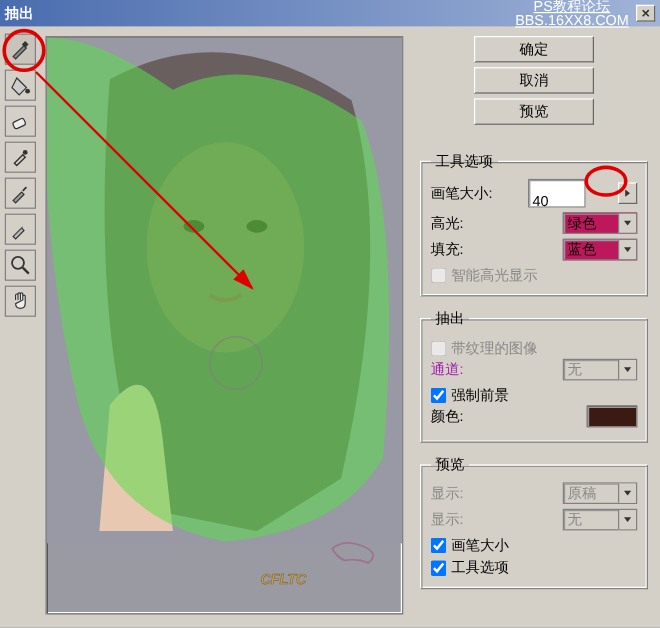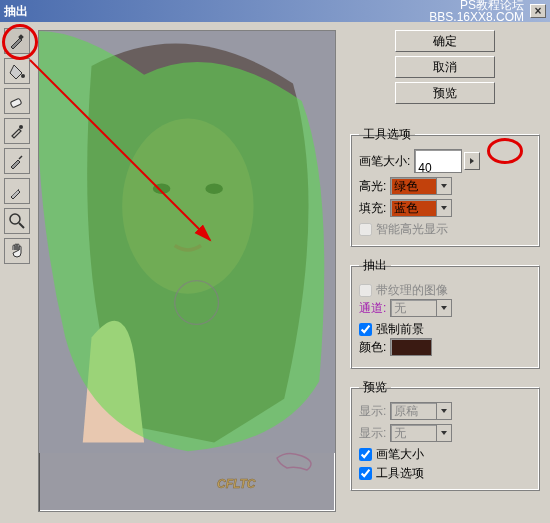--- a/index.html
+++ b/index.html
@@ -1,43 +1,43 @@
 <!DOCTYPE html>
 <html><head>
 <meta charset="utf-8">
 <style>
 * { box-sizing: border-box; margin: 0; padding: 0; font-family: "SimSun", Arial, sans-serif; font-size: 12px; }
 body { background: #d4d0c8; width: 550px; height: 523px; position: relative; }
 
 .titlebar { background: linear-gradient(to right, #4a6cae, #a1b4d8); height: 22px; display: flex; align-items: center; padding: 0 4px; color: #fff; justify-content: space-between; }
 .titlebar .title { font-weight: bold; }
-.titlebar .right-text { font-size: 11px; color: #fff; text-align: right; line-height: 1; }
+.titlebar .right-text { font-size: 11px; color: #fff; text-align: center; line-height: 1; text-decoration: underline; }
 .titlebar .close { width: 16px; height: 14px; background: #d4d0c8; border: 1px solid #fff; border-right-color: #666; border-bottom-color: #666; display: flex; align-items: center; justify-content: center; font-weight: bold; color: #333; margin-left: 6px; }
 
 .main { display: flex; height: calc(100% - 22px); }
 
 .toolbar { width: 34px; padding: 6px 4px; display: flex; flex-direction: column; gap: 4px; }
 .tool { width: 26px; height: 26px; border: 1px solid #808080; background: #d4d0c8; display: flex; align-items: center; justify-content: center; position: relative; }
 .tool svg { width: 18px; height: 18px; }
 
 .preview { width: 298px; height: 482px; margin: 8px 0 0 4px; border: 1px solid #808080; box-shadow: inset 1px 1px 0 #555, inset -1px -1px 0 #fff; background: #9a9aa3; position: relative; overflow: hidden; }
 .preview-img { position: absolute; inset: 0; }
 
 .panel { flex: 1; padding: 8px 10px 8px 14px; display: flex; flex-direction: column; gap: 6px; }
 .btn { width: 100px; height: 22px; border: 1px solid #fff; border-right-color: #666; border-bottom-color: #666; background: #d4d0c8; display: flex; align-items: center; justify-content: center; margin-bottom: 4px; }
 
 fieldset { border: 1px solid #808080; border-left-color: #fff; border-top-color: #fff; padding: 6px 8px 8px; box-shadow: inset 1px 1px 0 #808080, inset -1px -1px 0 #fff; margin-top: 4px; }
 legend { padding: 0 4px; }
 
-.field { display: flex; align-items: center; margin-bottom: 4px; justify-content: flex-start; }
+.field { display: flex; align-items: center; margin-bottom: 4px; justify-content: space-between; }
 .field label { margin-right: 4px; }
 .num-input { width: 48px; height: 18px; border: 1px solid #808080; background: #fff; padding: 11px 3px; text-align: left; box-shadow: inset 1px 1px 0 #999; }
 .arrow-btn { width: 16px; height: 18px; border: 1px solid #fff; border-right-color: #666; border-bottom-color: #666; background: #d4d0c8; display: flex; align-items: center; justify-content: center; margin-left: 2px; }
 .arrow-btn::after { content: ''; border-left: 4px solid #333; border-top: 3px solid transparent; border-bottom: 3px solid transparent; }
-.combo { width: 62px; height: 18px; border: 1px solid #808080; background: #c2410c; display: flex; align-items: center; padding: 0 3px; box-shadow: inset 1px 1px 0 #999; position: relative; }
+.combo { width: 62px; height: 18px; border: 1px solid #808080; background: #be185d; display: flex; align-items: center; padding: 0 3px; box-shadow: inset 1px 1px 0 #999; position: relative; }
 .combo.disabled { background: #d4d0c8; color: #888; }
 .combo-arrow { position: absolute; right: 0; top: 0; width: 15px; height: 16px; background: #d4d0c8; border-left: 1px solid #808080; display: flex; align-items: center; justify-content: center; }
 .combo-arrow::after { content: ''; border-top: 4px solid #333; border-left: 3px solid transparent; border-right: 3px solid transparent; }
 
 .chk { display: flex; align-items: center; gap: 4px; margin-top: 2px; }
 .chk input { width: 13px; height: 13px; }
 .chk.disabled { color: #888; }
 
 .color-swatch { width: 42px; height: 18px; border: 1px solid #808080; display: inline-block; box-shadow: inset 1px 1px 0 #999; }
 

